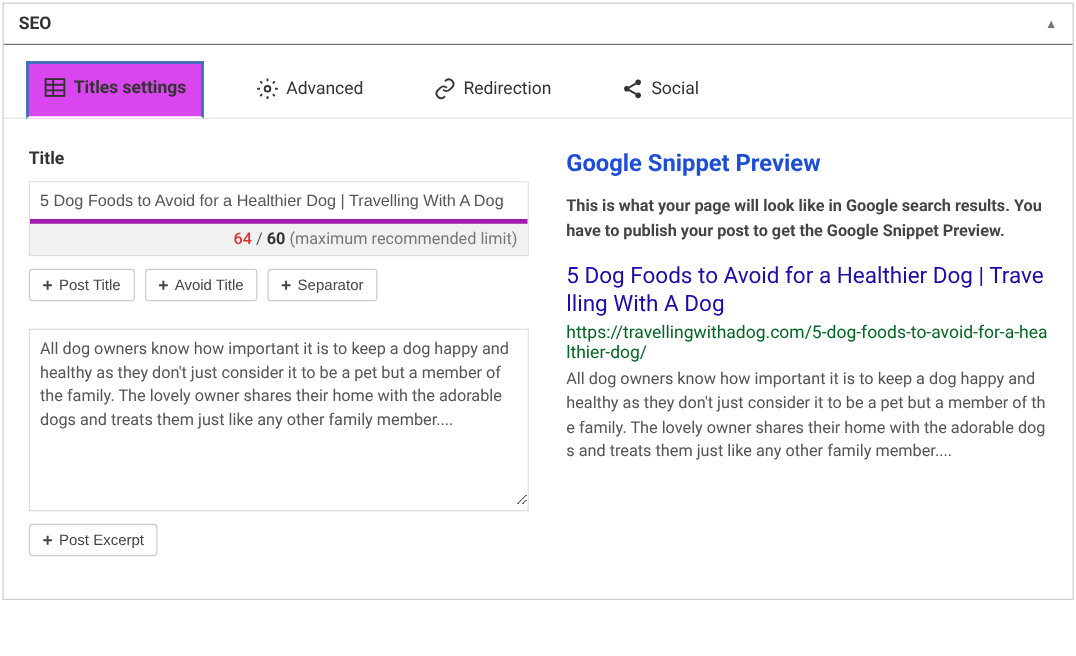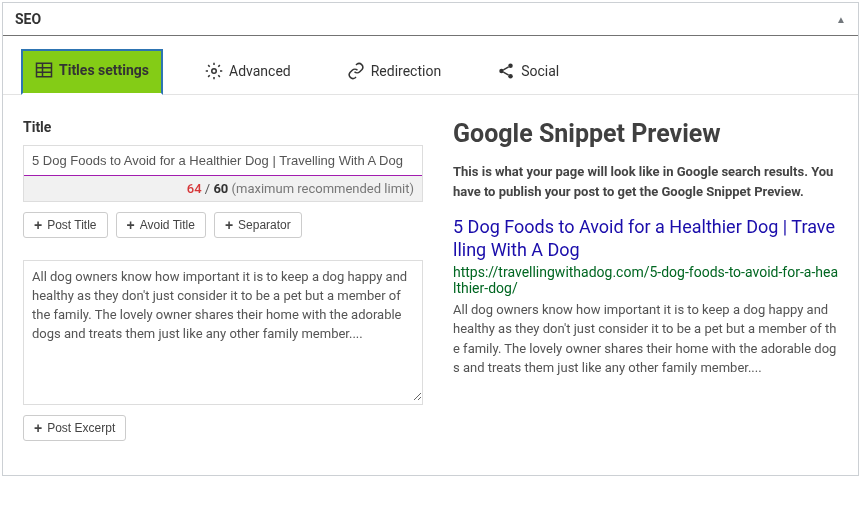--- a/index.html
+++ b/index.html
@@ -46,21 +46,21 @@
     cursor: pointer;
     border: 2px solid transparent;
     border-bottom: none;
     position: relative;
     top: 1px;
   }
   .tab.active {
     font-weight: bold;
     border: 2px solid #2e74b2;
     border-bottom: 2px solid #fff;
-    background: #84cc16;
+    background: #d946ef;
   }
   .tab svg { width: 18px; height: 18px; }
   .content {
     display: flex;
     padding: 24px 20px 12px 20px;
     gap: 30px;
   }
   .left-col { flex: 0 0 400px; }
   .right-col { flex: 1; }
   .field-label {
@@ -91,21 +91,21 @@
     font-size: 13px;
     color: #555;
     outline: none;
     resize: both;
     height: 140px;
     font-family: inherit;
     line-height: 1.45;
   }
   .counter-row {
     background: #f1f1f1;
-    border-top: 1px solid #a21caf;
+    border-top: 4px solid #a21caf;
     text-align: right;
     padding: 5px 8px;
     font-size: 13px;
     color: #555;
   }
   .count-over { color: #d63638; font-weight: 500; }
   .count-limit { font-weight: bold; color: #333; }
   .count-note { color: #777; }
   .btn-row { display: flex; gap: 8px; margin-bottom: 22px; }
   .btn {
@@ -115,24 +115,24 @@
     border-radius: 3px;
     font-size: 12px;
     color: #444;
     cursor: pointer;
     display: flex;
     align-items: center;
     gap: 5px;
   }
   .btn .plus { font-weight: bold; font-size: 14px; line-height: 1; }
   .preview-heading {
-    font-size: 25px;
+    font-size: 19px;
     font-weight: bold;
     margin-bottom: 14px;
-    color: #404040;
+    color: #1d4ed8;
   }
   .preview-note {
     font-size: 13px;
     color: #444;
     line-height: 1.5;
     margin-bottom: 14px;
     font-weight: bold;
   }
   .snippet-title {
     color: #1a0dab;

